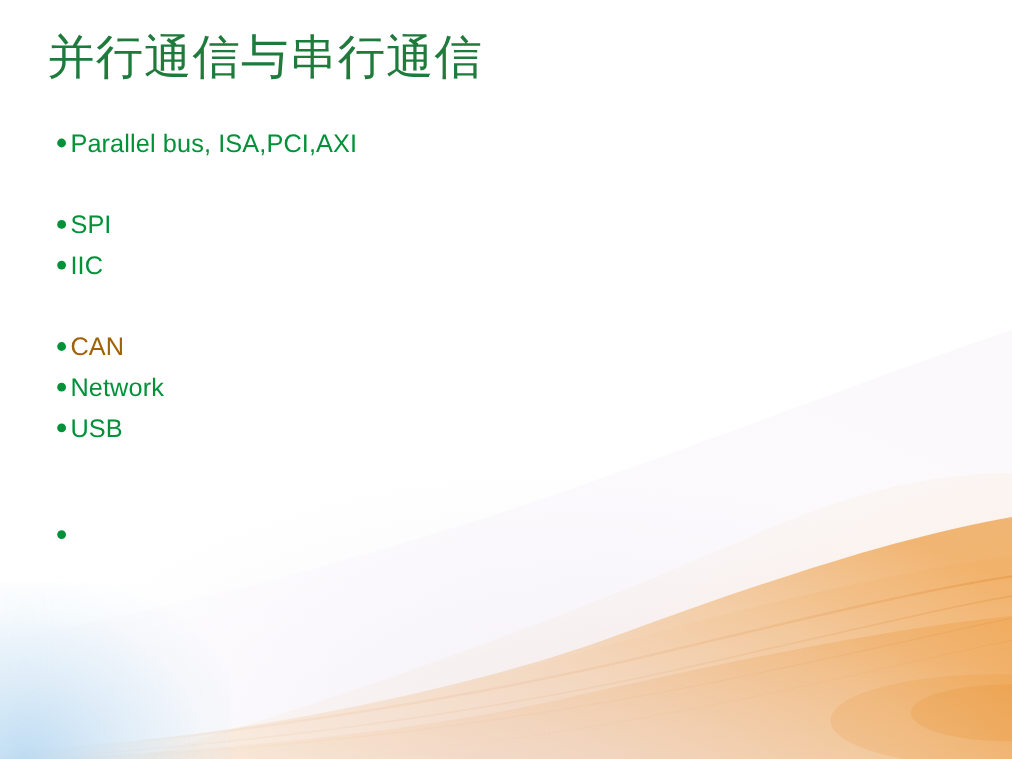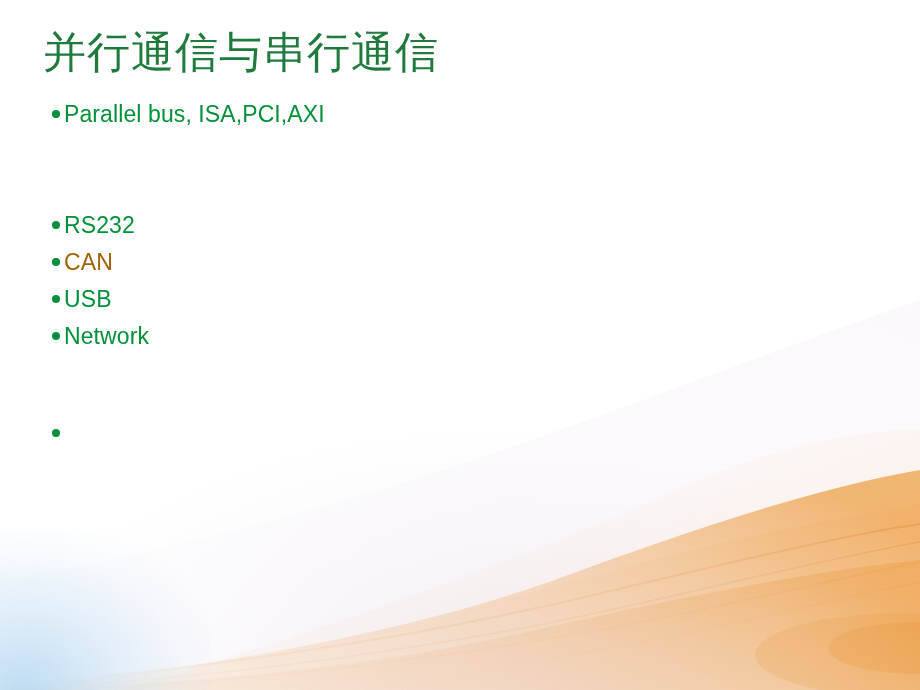--- a/index.html
+++ b/index.html
@@ -67,21 +67,21 @@
     letter-spacing: 1px;
     white-space: nowrap;
     font-family: "DejaVu Serif", "Liberation Serif", serif;
     font-weight: 400;
   }
 
   
   #body-list {
     position: absolute;
     left: 52px;
-    top: 100px;
+    top: 116px;
     width: 640px;
   }
   .bullet-row {
     display: flex;
     align-items: baseline;
     height: 37px;
   }
   .bullet-row.spacer {
     height: 37px;
   }
@@ -170,45 +170,49 @@
 
   <div id="body-list">
 
     <div class="bullet-row">
       <span class="bullet-dot" style="background: rgb(0, 145, 57);"></span>
       <span class="bullet-text" style="color: rgb(0, 145, 57);">Parallel bus, ISA,PCI,AXI</span>
     </div>
 
     <div class="bullet-row spacer"></div>
 
-
-
-    <div class="bullet-row spacer"></div>
-
-    <div class="bullet-row">
-      <span class="bullet-dot" style="background: rgb(0, 145, 57);"></span>
-      <span class="bullet-text" style="color: rgb(0, 145, 57);">RS232</span>
-    </div>
+    <div class="bullet-row">
+      <span class="bullet-dot" style="background: rgb(0, 145, 57);"></span>
+      <span class="bullet-text" style="color: rgb(0, 145, 57);">SPI</span>
+    </div>
+
+    <div class="bullet-row">
+      <span class="bullet-dot" style="background: rgb(0, 145, 57);"></span>
+      <span class="bullet-text" style="color: rgb(0, 145, 57);">IIC</span>
+    </div>
+
+    <div class="bullet-row spacer"></div>
+
 
 
     <div class="bullet-row">
       <span class="bullet-dot" style="background: rgb(0, 145, 57);"></span>
       <span class="bullet-text" style="color: #a16207;">CAN</span>
     </div>
 
     <div class="bullet-row">
       <span class="bullet-dot" style="background: rgb(0, 145, 57);"></span>
+      <span class="bullet-text" style="color: rgb(0, 145, 57);">Network</span>
+    </div>
+
+    <div class="bullet-row">
+      <span class="bullet-dot" style="background: rgb(0, 145, 57);"></span>
       <span class="bullet-text" style="color: rgb(0, 145, 57);">USB</span>
     </div>
 
-    <div class="bullet-row">
-      <span class="bullet-dot" style="background: rgb(0, 145, 57);"></span>
-      <span class="bullet-text" style="color: rgb(0, 145, 57);">Network</span>
-    </div>
-
     <div class="bullet-row spacer"></div>
     <div class="bullet-row spacer"></div>
 
     <div class="bullet-row">
       <span class="bullet-dot" style="background: rgb(0, 145, 57);"></span>
     </div>
 
 
   </div>
 

